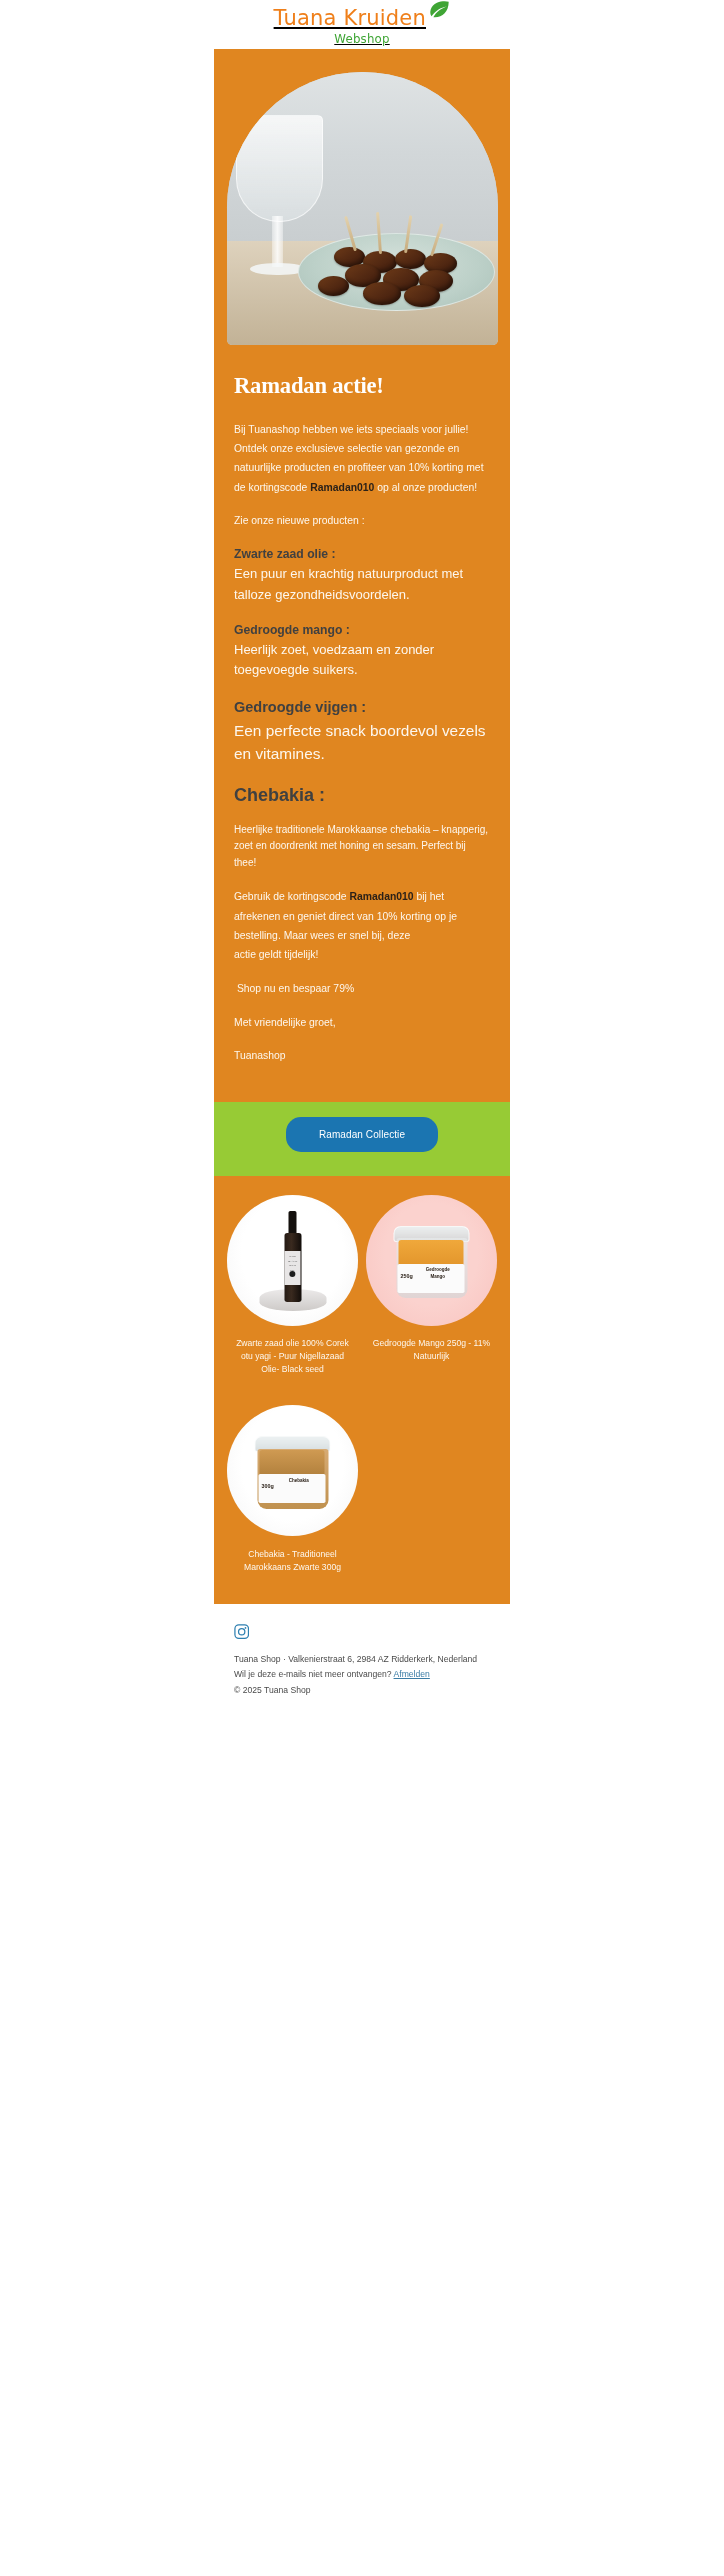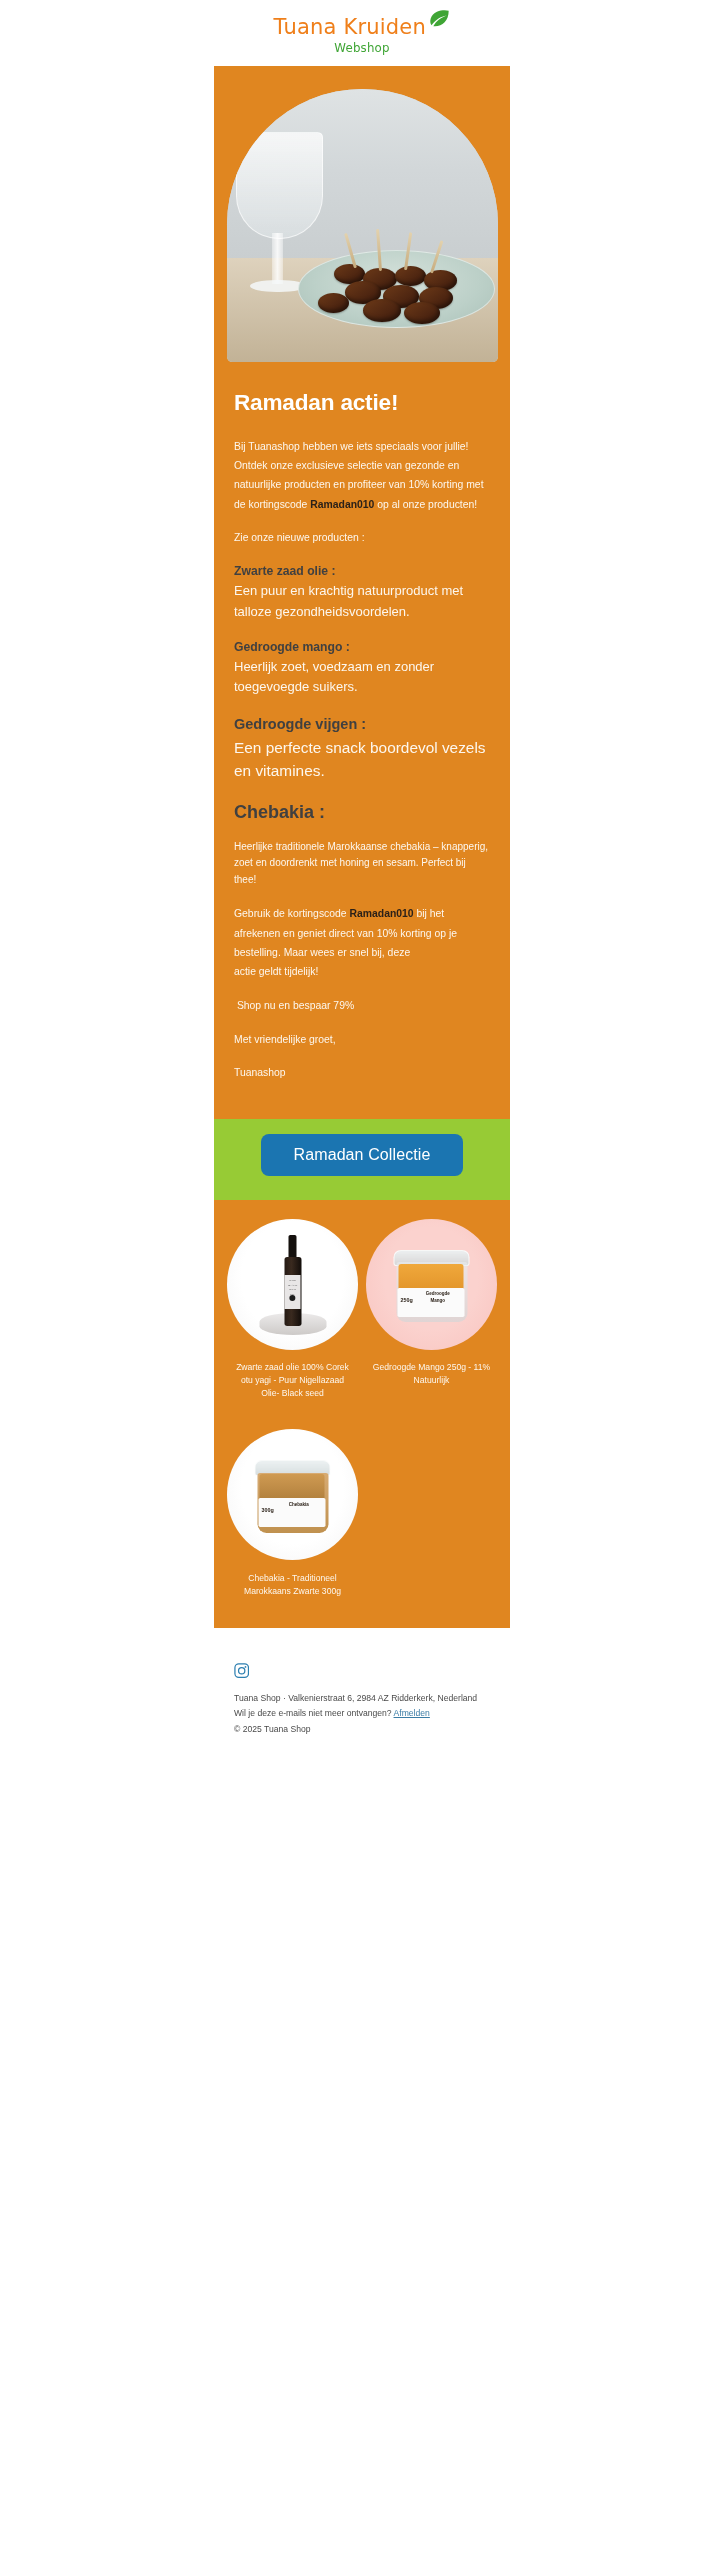--- a/index.html
+++ b/index.html
@@ -5,25 +5,26 @@
   * { box-sizing: border-box; margin: 0; padding: 0; }
   html, body {
     width: 724px;
     background: #ffffff;
     font-family: "Liberation Sans", sans-serif;
   }
   body { width: 724px; min-height: 2576px; }
 
   
   .header {
-    height: 66px;
+    height: 49px;
     background: #ffffff;
     display: flex;
     align-items: center;
     justify-content: center;
+    text-decoration: underline;
   }
   .logo-block { text-align: center; position: relative; padding-top: 5.4px; }
   .logo-row { display: flex; align-items: flex-start; justify-content: center; }
   .logo-word {
     font-size: 21px;
     letter-spacing: 0.2px;
     color: #EF7F1A;
     font-family: "DejaVu Sans", sans-serif;
     line-height: 1;
   }
@@ -97,20 +98,21 @@
 
   
   .content { padding: 11px 20px 22px 20px; background:#E08620; }
   h1.headline {
     color: #ffffff;
     font-size: 22.6px;
     font-weight: bold;
     line-height: 1.25;
     margin: 12.7px 0 20px 0;
     letter-spacing: -0.2px;
+    font-family: Liberation Serif, serif;
   }
   p.body-text {
     color: #FDF7EE;
     font-size: 10.4px;
     line-height: 1.85;
     margin: 0 0 14.5px 0;
   }
   .code { color: #2b2118; font-weight: bold; }
   h3.prod-head {
     color: #404040;
@@ -135,23 +137,23 @@
     width: 296px;
     margin: 0 auto;
     background: #97CB35;
     padding: 15.4px 0 24.4px 0;
     text-align: center;
   }
   .cta-button {
     display: inline-block;
     background: #1B75B1;
     color: #ffffff;
-    font-size: 16px;
+    font-size: 10px;
     padding: 11.8px 33px;
-    border-radius: 8px;
+    border-radius: 15px;
     border: none;
     cursor: pointer;
     font-family: "Liberation Sans", sans-serif;
     letter-spacing: 0.1px;
   }
 
   
   .grid-band { width: 296px; margin: 0 auto; background:#E08620; padding: 12.7px 9px 31px 9px; }
   .grid-row { display: flex; }
   .grid-cell { width: 50%; padding: 5.4px 3.6px 0 3.6px; }
@@ -189,21 +191,21 @@
   .tub-body.kraft { background:linear-gradient(180deg,#d7ab73,#c0914f); }
   .tub-body.clear { background:linear-gradient(180deg,rgba(232,236,237,.65),rgba(206,214,216,.6)); }
   .tub-fill { position:absolute; left:2.7px; top:1.8px; width:65px; height:27px; background:linear-gradient(180deg,#f0a83b,#e2952b); border-radius:2.7px; }
   .tub-fill.figs { background:linear-gradient(180deg,#cf9a52,#b07f3c); }
   .tub-label { position:absolute; left:1.8px; bottom:5.4px; width:67px; height:29px; background:#fbfbfb; border-radius:1.8px; }
   .tub-label-txt { position:absolute; left:14.5px; top:3.6px; width:51px; text-align:center; font-size:4.5px; color:#2b2118; font-weight:bold; line-height:1.4; font-family:"Liberation Sans",sans-serif; }
   .tub-weight { position:absolute; left:2.7px; top:9px; font-size:5.4px; font-weight:bold; color:#2b2118; }
 
   
   .footer { width: 724px; background:#ffffff; padding: 20px 0 27px 0; }
-  .footer-inner { width: 296px; margin: 15px auto; padding-left: 20px; }
+  .footer-inner { width: 296px; margin: 0 auto; padding-left: 20px; }
   .ig-icon { display:block; margin-bottom: 9px; }
   .foot-line { color: #4a4a4a; font-size: 8.6px; line-height: 1.8; }
   .foot-line a { color:#3b7ca5; }
 </style>
 </head>
 <body>
 
 <div class="header">
   <div class="logo-block">
     <div class="logo-row">

